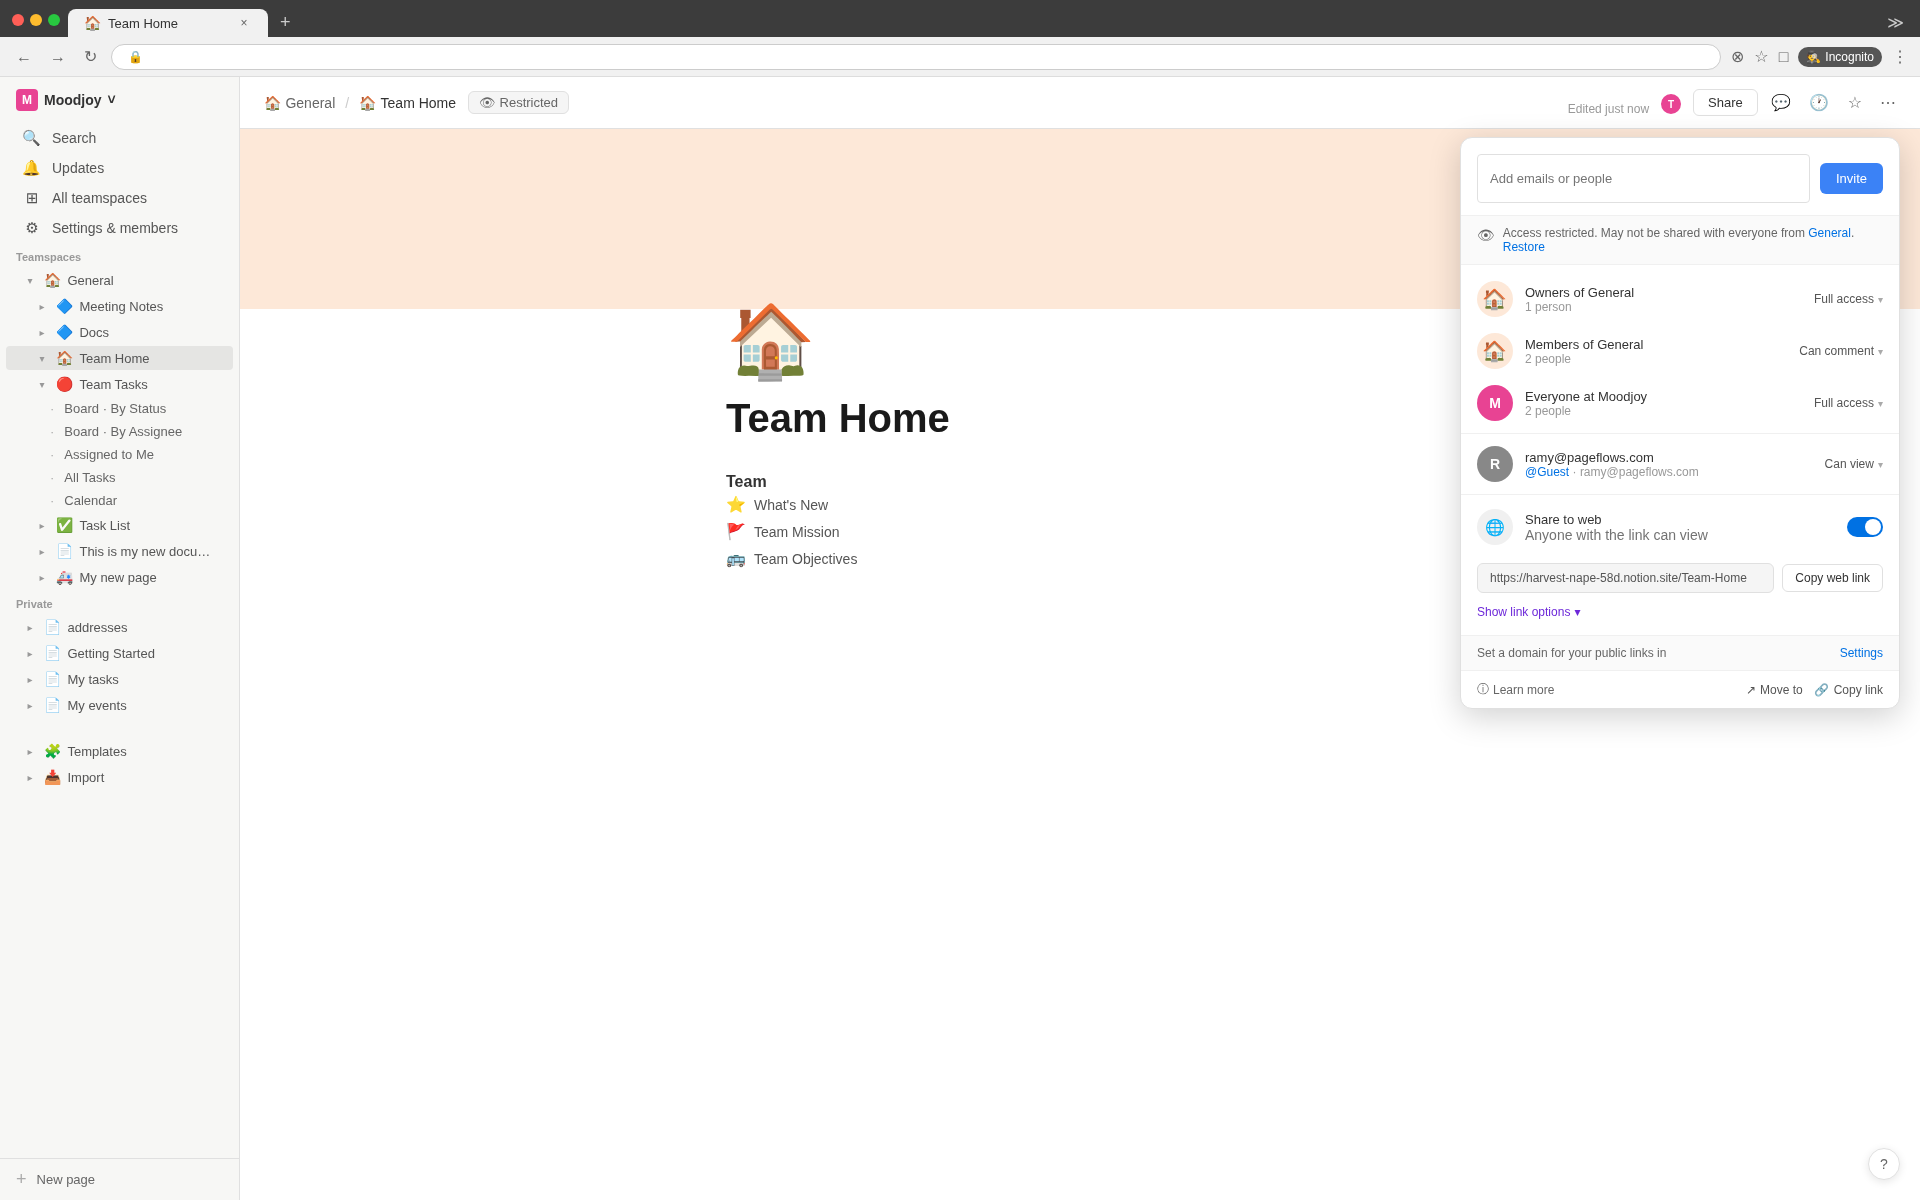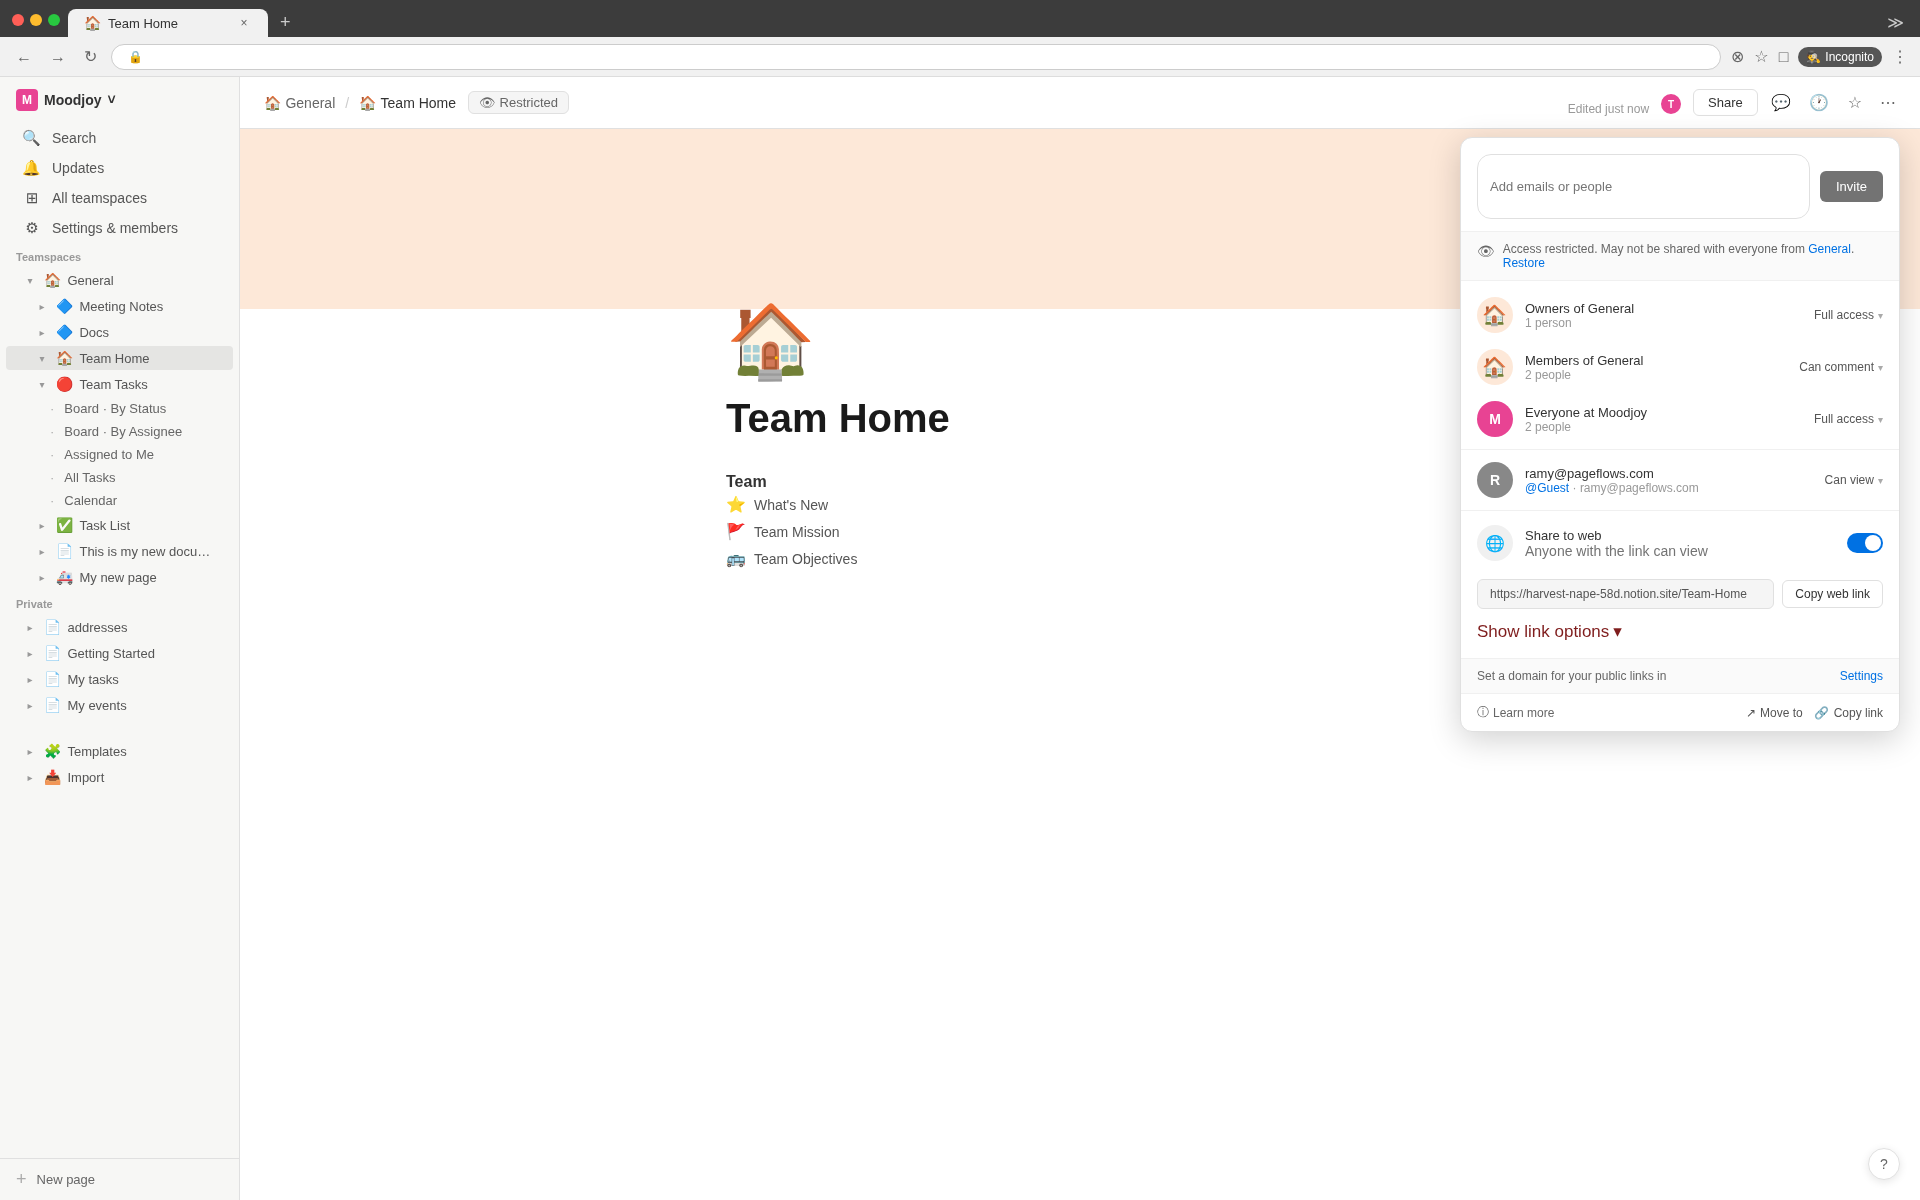--- a/index.html
+++ b/index.html
@@ -78,22 +78,22 @@
     .page-title { font-size: 40px; font-weight: 700; color: #1a1a1a; margin-bottom: 32px; }
     .page-grid { display: grid; grid-template-columns: 1fr 1fr; gap: 24px; }
     .page-column h2 { font-size: 16px; font-weight: 600; color: #333; }
     .page-link-item { display: flex; align-items: center; gap: 8px; padding: 4px 0; color: #555; font-size: 14px; cursor: pointer; }
     .page-link-emoji { font-size: 16px; }
 
     
     .share-popover { position: absolute; top: 60px; right: 20px; width: 440px; background: #fff; border: 1px solid #e0e0e0; border-radius: 12px; box-shadow: 0 8px 32px rgba(0,0,0,0.18); z-index: 100; overflow: hidden; }
     .share-popover-header { padding: 16px 16px 12px; border-bottom: 1px solid #f0f0f0; }
     .invite-row { display: flex; gap: 10px; align-items: center; }
-    .invite-input { flex: 1; border: 1px solid #e0e0e0; border-radius: 14px; padding: 24px 12px; font-size: 13px; color: #999; background: #fff; }
-    .invite-btn { background: #737373; color: #fff; border: none; border-radius: 6px; padding: 8px 16px; font-size: 13px; font-weight: 500; cursor: pointer; white-space: nowrap; }
+    .invite-input { flex: 1; border: 1px solid #e0e0e0; border-radius: 4px; padding: 16px 12px; font-size: 13px; color: #999; background: #fff; }
+    .invite-btn { background: #3b82f6; color: #fff; border: none; border-radius: 6px; padding: 8px 16px; font-size: 13px; font-weight: 500; cursor: pointer; white-space: nowrap; }
     .access-warning { display: flex; align-items: flex-start; gap: 8px; padding: 10px 16px; background: #fafafa; font-size: 12px; color: #666; border-bottom: 1px solid #f0f0f0; }
     .warning-icon { font-size: 14px; flex-shrink: 0; margin-top: 1px; }
     .restore-link { color: #0071e3; cursor: pointer; font-size: 12px; display: block; }
     .share-people-list { padding: 8px 0; }
     .share-person-row { display: flex; align-items: center; gap: 12px; padding: 8px 16px; }
     .person-avatar { width: 36px; height: 36px; border-radius: 50%; display: flex; align-items: center; justify-content: center; font-size: 16px; flex-shrink: 0; }
     .person-avatar.m-avatar { background: #e84393; color: #fff; font-size: 14px; font-weight: 700; }
     .person-avatar.r-avatar { background: #888; color: #fff; font-size: 14px; font-weight: 700; }
     .person-info { flex: 1; }
     .person-name { font-size: 13px; font-weight: 500; color: #333; }
@@ -105,21 +105,21 @@
     .share-web-row { display: flex; align-items: center; gap: 12px; padding: 10px 16px; }
     .share-web-icon { width: 36px; height: 36px; border-radius: 50%; background: #f0f0f0; display: flex; align-items: center; justify-content: center; font-size: 16px; }
     .share-web-info { flex: 1; }
     .share-web-title { font-size: 13px; font-weight: 500; color: #333; }
     .share-web-sub { font-size: 14px; color: #737373; }
     .toggle-switch { width: 36px; height: 20px; background: #0071e3; border-radius: 10px; cursor: pointer; position: relative; flex-shrink: 0; }
     .toggle-knob { width: 16px; height: 16px; background: #fff; border-radius: 50%; position: absolute; top: 2px; right: 2px; }
     .share-link-row { display: flex; align-items: center; gap: 8px; padding: 8px 16px; }
     .share-link-input { flex: 1; background: #f5f5f5; border: 1px solid #e0e0e0; border-radius: 6px; padding: 7px 12px; font-size: 12px; color: #555; overflow: hidden; text-overflow: ellipsis; white-space: nowrap; }
     .copy-link-btn { background: #fff; border: 1px solid #e0e0e0; border-radius: 6px; padding: 6px 12px; font-size: 12px; color: #333; cursor: pointer; white-space: nowrap; font-weight: 500; }
-    .show-link-options { display: flex; align-items: flex-end; gap: 4px; padding: 4px 16px 8px; font-size: 17px; color: #7f1d1d; cursor: pointer; }
+    .show-link-options { display: flex; align-items: flex-start; gap: 4px; padding: 4px 16px 8px; font-size: 12px; color: #6d28d9; cursor: pointer; }
     .share-settings-row { padding: 10px 16px; background: #fafafa; border-top: 1px solid #f0f0f0; font-size: 12px; color: #666; display: flex; align-items: center; justify-content: space-between; }
     .settings-link { color: #0071e3; cursor: pointer; }
     .share-footer { display: flex; align-items: center; justify-content: space-between; padding: 10px 16px; border-top: 1px solid #f0f0f0; }
     .footer-left { display: flex; align-items: center; gap: 4px; font-size: 12px; color: #666; cursor: pointer; }
     .footer-right { display: flex; align-items: center; gap: 12px; }
     .footer-action { display: flex; align-items: center; gap: 4px; font-size: 12px; color: #555; cursor: pointer; }
     .help-btn { position: fixed; bottom: 20px; right: 20px; width: 32px; height: 32px; background: #fff; border: 1px solid #e0e0e0; border-radius: 50%; display: flex; align-items: center; justify-content: center; font-size: 14px; color: #666; cursor: pointer; box-shadow: 0 2px 8px rgba(0,0,0,0.1); }
   </style>
 </head>
 <body>

